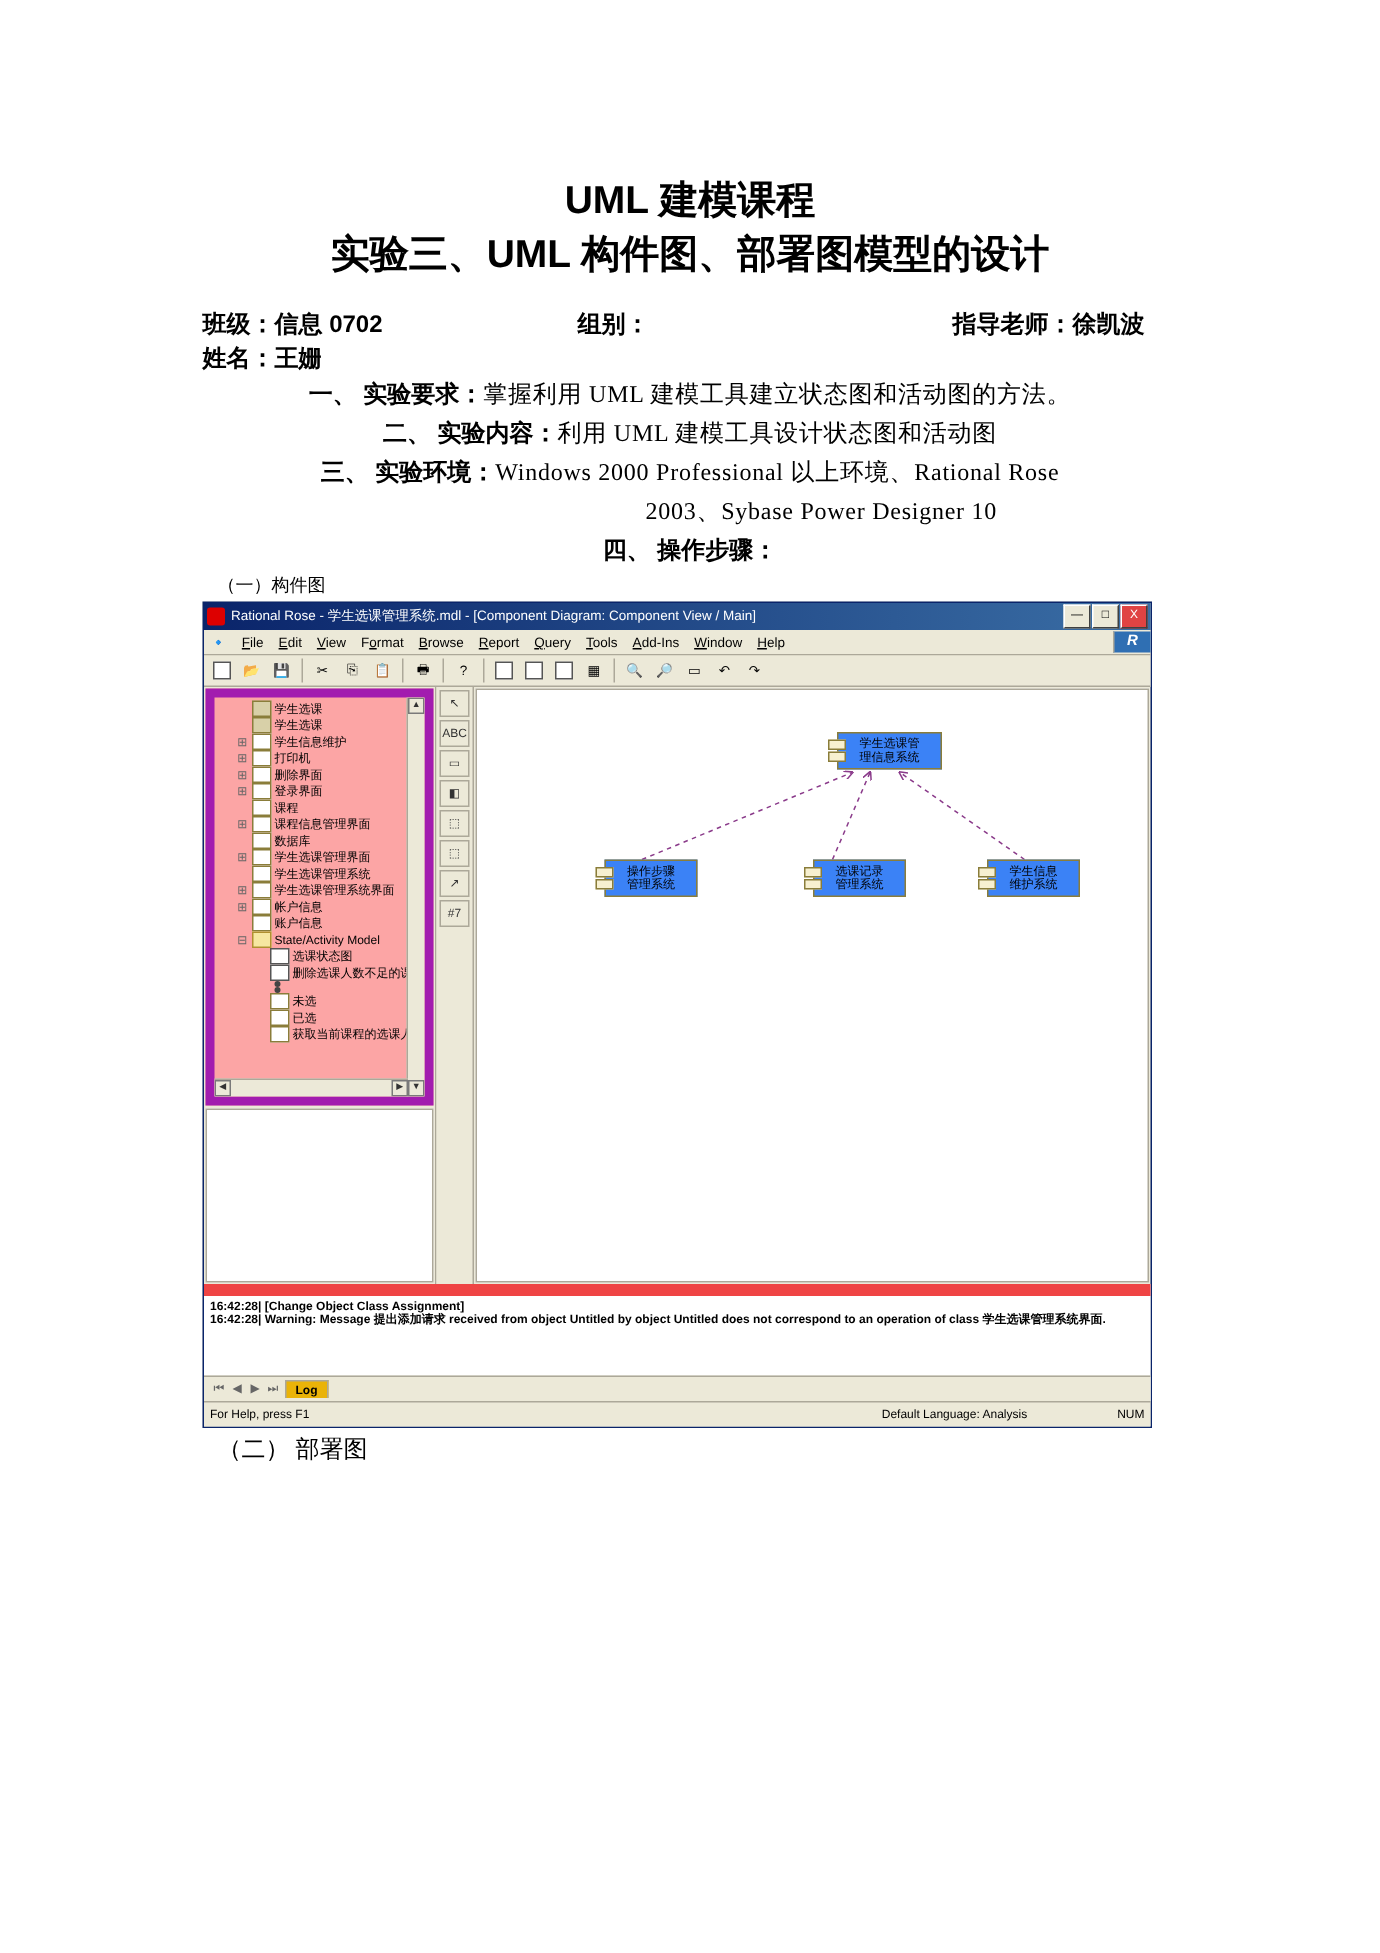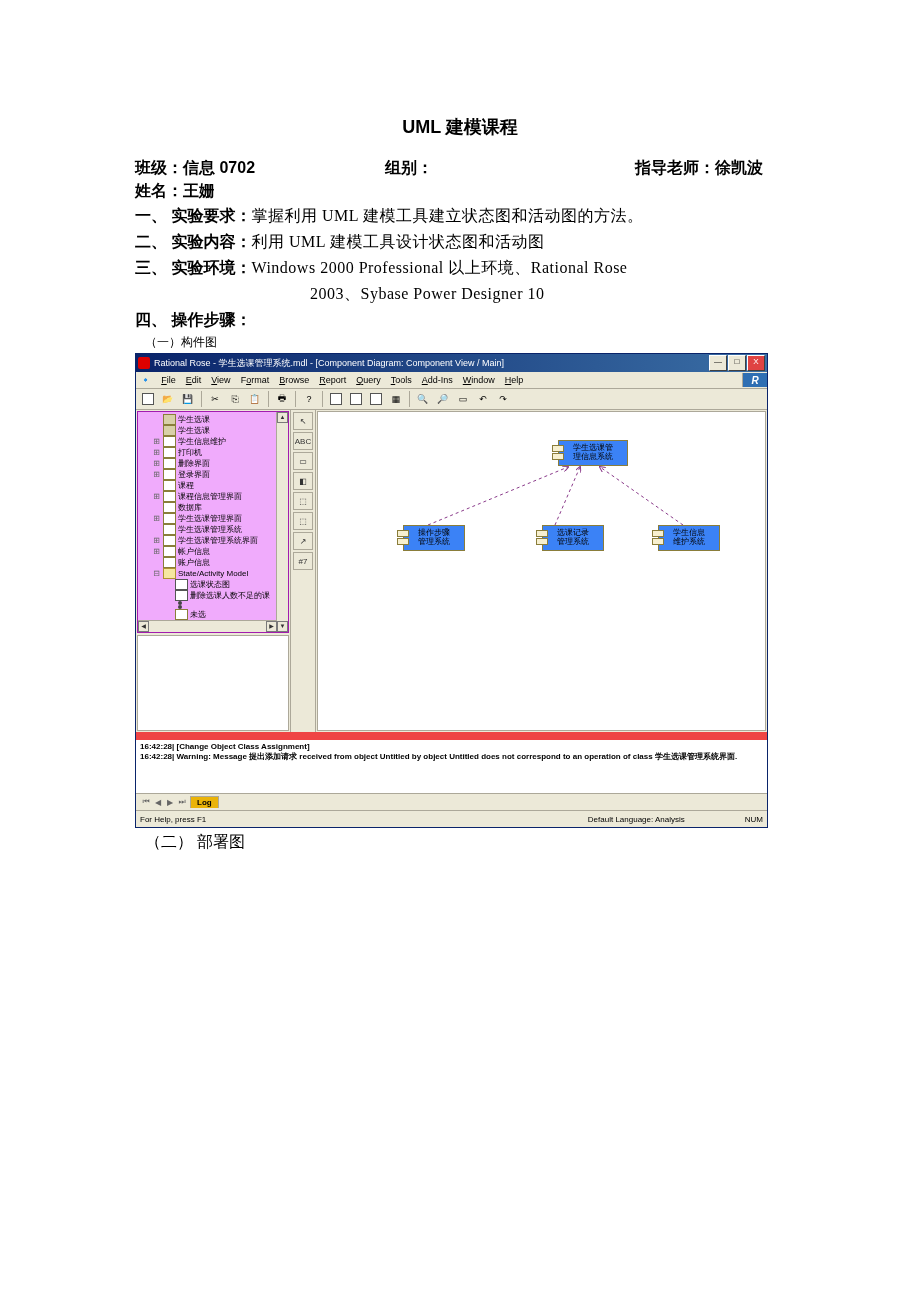--- a/index.html
+++ b/index.html
@@ -7,40 +7,41 @@
     background: #fff;
     font-family: "SimSun", serif;
     width: 920px;
   }
   .page {
     padding: 115px 135px 40px 135px;
   }
   .doc-title {
     font-family: "SimHei","Microsoft YaHei",sans-serif;
     font-weight: bold;
-    font-size: 18px;
+    font-size: 26px;
     text-align: center;
     line-height: 1.4;
   }
   .info-row {
     display: flex;
     font-family: "SimHei","Microsoft YaHei",sans-serif;
     font-weight: bold;
     font-size: 16px;
     margin-top: 18px;
   }
   .info-row .col1 { flex: 0 0 250px; }
   .info-row .col2 { flex: 0 0 250px; }
   .info-row .col3 { flex: 1; }
   .info-row-2 { margin-top: 2px; }
   .sections p {
     margin: 2px 0;
     font-family: "SimSun", serif;
     font-size: 16px;
     line-height: 1.5;
+    text-align: center;
   }
   .sections .lead {
     font-family: "SimHei","Microsoft YaHei",sans-serif;
     font-weight: bold;
   }
   .sections .body-text {
     font-family: "SimSun", serif;
     font-weight: normal;
     letter-spacing: 0.5px;
   }
@@ -50,21 +51,21 @@
   }
   .sub-heading {
     font-family: Liberation Mono, monospace;
     font-size: 12px;
     margin: 2px 0;
     padding-left: 10px;
   }
   
   .rose-window {
     width: 633px;
-    height: 475px;
+    height: 551px;
     background: #ece9d8;
     font-family: Tahoma, Arial, sans-serif;
     font-size: 9px;
     border: 1px solid #0a246a;
     box-sizing: border-box;
     display: flex;
     flex-direction: column;
   }
   .titlebar {
     height: 18px;
@@ -122,22 +123,22 @@
     min-height: 0;
   }
   .left-pane {
     width: 154px;
     display: flex;
     flex-direction: column;
     border-right: 1px solid #aca899;
   }
   .tree {
     flex: 2.3;
-    background: #f0abfc;
-    border: 1px solid #a21caf;
+    background: #fca5a5;
+    border: 6px solid #a21caf;
     margin: 1px;
     overflow: hidden;
     font-size: 8px;
     line-height: 11px;
     padding: 2px;
     position: relative;
   }
   .tree-inner { white-space: nowrap; color:#000; }
   .tree-node { display:flex; align-items:center; }
   .tree-node .exp {
@@ -236,20 +237,21 @@
     font-size:16px;
     margin-top:4px;
     padding-left:10px;
   }
 </style>
 </head>
 <body>
 
 <div class="page">
   <div class="doc-title">UML 建模课程</div>
+  <div class="doc-title">实验三、UML 构件图、部署图模型的设计</div>
 
   <div class="info-row">
     <div class="col1">
       <span>班级：</span><span>信息 0702</span>
     </div>
     <div class="col2">
       <span>组别：</span><span></span>
     </div>
     <div class="col3">
       <span>指导老师：</span><span>徐凯波</span>

